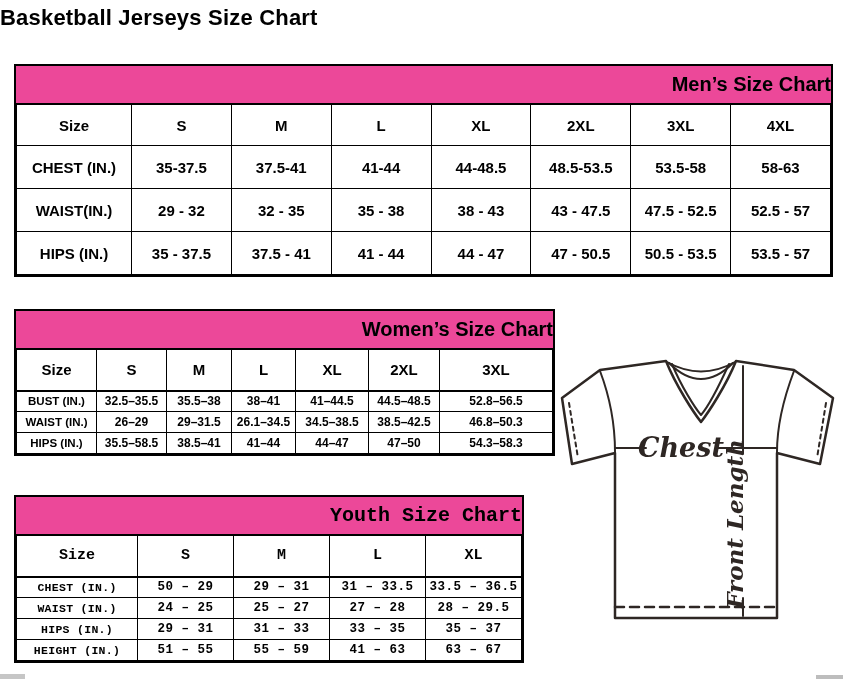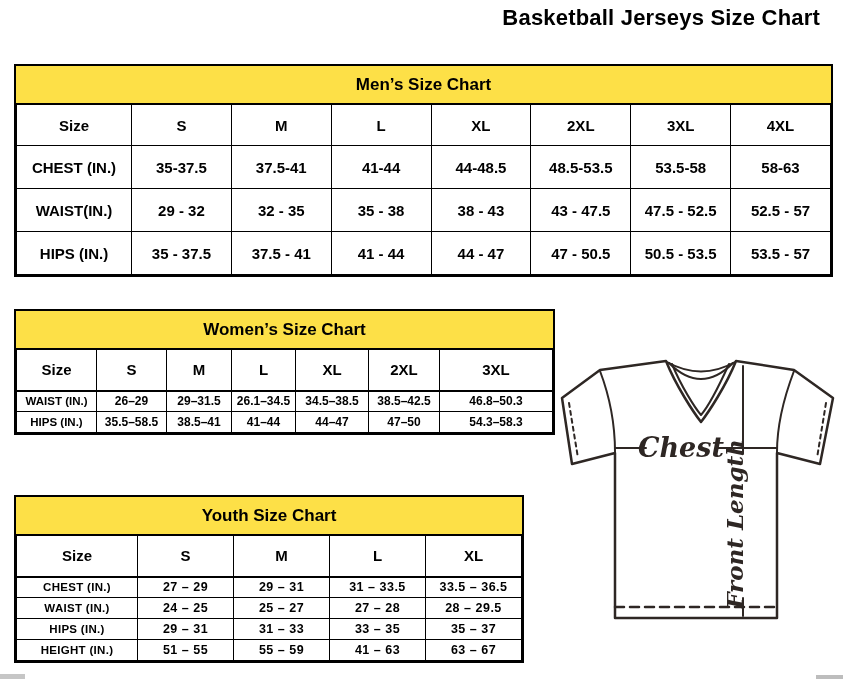--- a/index.html
+++ b/index.html
@@ -1,47 +1,47 @@
 <!DOCTYPE html>
 <html><head>
 <meta charset="utf-8">
 <style>
   html,body{margin:0;padding:0;}
   body{
     width:843px;height:679px;position:relative;background:#ffffff;overflow:hidden;
     font-family:"Liberation Sans",sans-serif;color:#000;
   }
   .page-title{
-    position:absolute;top:5px;left:0;width:820px;text-align:right;
+    position:absolute;top:5px;left:0;width:820px;text-align:left;
     font-size:22px;font-weight:bold;letter-spacing:0.2px;
   }
   .chart-section{position:absolute;border:2px solid #000;background:#fff;}
   .band{
-    background:#fde047;border-bottom:1px solid #000;text-align:center;
-    font-weight:bold;font-size:17px;height:37px;line-height:37px;
+    background:#ec4899;border-bottom:1px solid #000;text-align:right;
+    font-weight:bold;font-size:20px;height:37px;line-height:37px;
   }
   table{border-collapse:collapse;table-layout:fixed;width:100%;}
   th,td{
     border:1px solid #000;text-align:center;vertical-align:middle;
     font-weight:bold;padding:0 2px;overflow:hidden;white-space:nowrap;
   }
   
   .men{left:14px;top:64px;width:815px;}
   .men thead tr{height:41px;}
   .men tbody tr{height:43px;}
   .men th,.men td{font-size:15px;}
   
   .women{left:14px;top:309px;width:537px;}
   .women thead tr{height:41px;}
   .women thead th{border-bottom:2px solid #000;font-size:15px;}
   .women tbody tr{height:21px;}
   .women tbody th{font-size:11.5px;}
   .women tbody td{font-size:12px;}
   
-  .youth{left:14px;top:495px;width:506px;}
+  .youth{left:14px;top:495px;width:506px;font-family:Liberation Mono, monospace;}
   .youth thead tr{height:41px;}
   .youth thead th{border-bottom:2px solid #000;font-size:15px;}
   .youth tbody tr{height:21px;}
   .youth tbody th{font-size:11.5px;letter-spacing:0.3px;}
   .youth tbody td{font-size:12.5px;letter-spacing:0.5px;}
   
   .jersey-wrap{position:absolute;left:556px;top:358px;width:284px;height:270px;}
   .jersey-wrap svg{display:block;}
   .diagram-label{
     font-family:"DejaVu Serif","Liberation Serif",serif;
@@ -135,20 +135,29 @@
         <th>S</th>
         <th>M</th>
         <th>L</th>
         <th>XL</th>
         <th>2XL</th>
         <th>3XL</th>
       </tr>
     </thead>
     <tbody>
       <tr>
+        <th>BUST (IN.)</th>
+        <td>32.5–35.5</td>
+        <td>35.5–38</td>
+        <td>38–41</td>
+        <td>41–44.5</td>
+        <td>44.5–48.5</td>
+        <td>52.8–56.5</td>
+      </tr>
+      <tr>
         <th>WAIST (IN.)</th>
         <td>26–29</td>
         <td>29–31.5</td>
         <td>26.1–34.5</td>
         <td>34.5–38.5</td>
         <td>38.5–42.5</td>
         <td>46.8–50.3</td>
       </tr>
       <tr>
         <th>HIPS (IN.)</th>
@@ -178,21 +187,21 @@
         <th>Size</th>
         <th>S</th>
         <th>M</th>
         <th>L</th>
         <th>XL</th>
       </tr>
     </thead>
     <tbody>
       <tr>
         <th>CHEST (IN.)</th>
-        <td>27 – 29</td>
+        <td>50 – 29</td>
         <td>29 – 31</td>
         <td>31 – 33.5</td>
         <td>33.5 – 36.5</td>
       </tr>
       <tr>
         <th>WAIST (IN.)</th>
         <td>24 – 25</td>
         <td>25 – 27</td>
         <td>27 – 28</td>
         <td>28 – 29.5</td>

